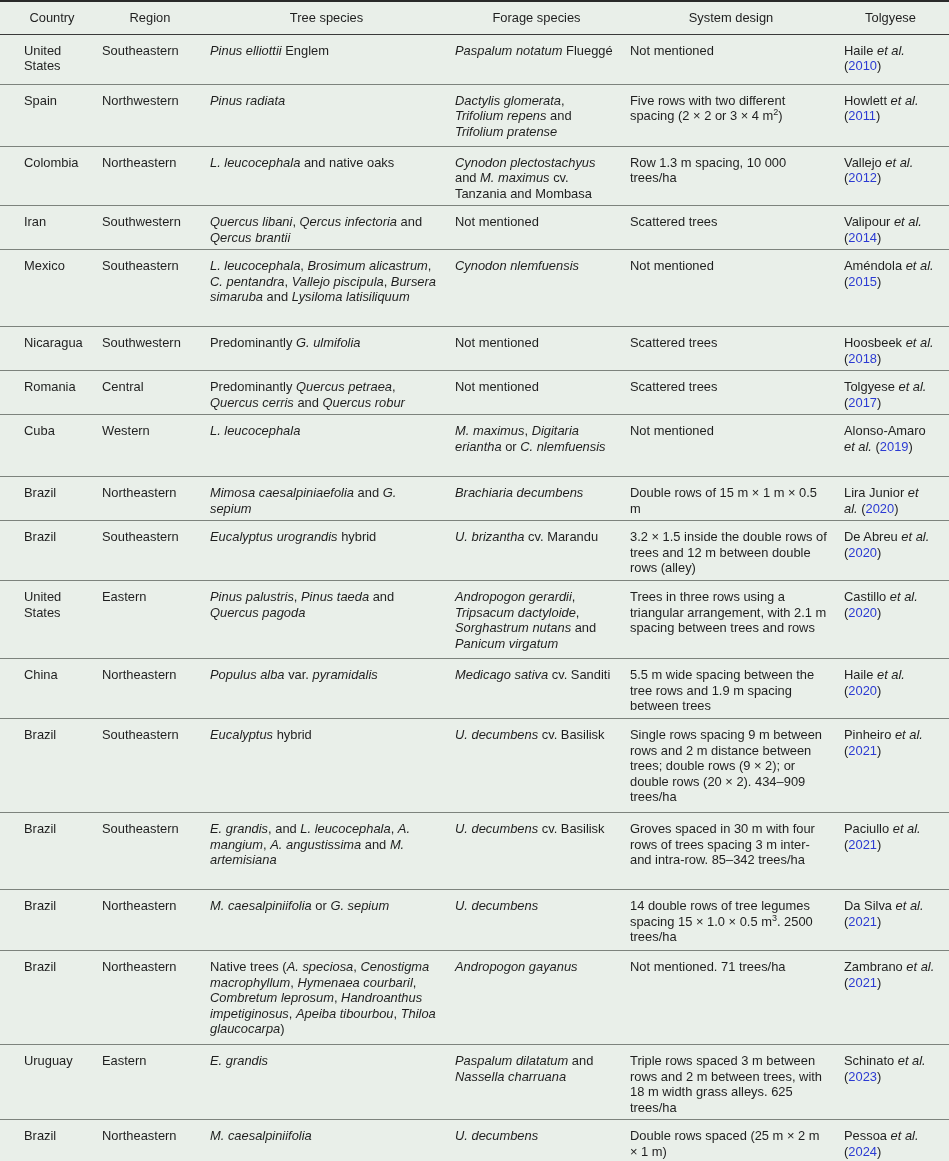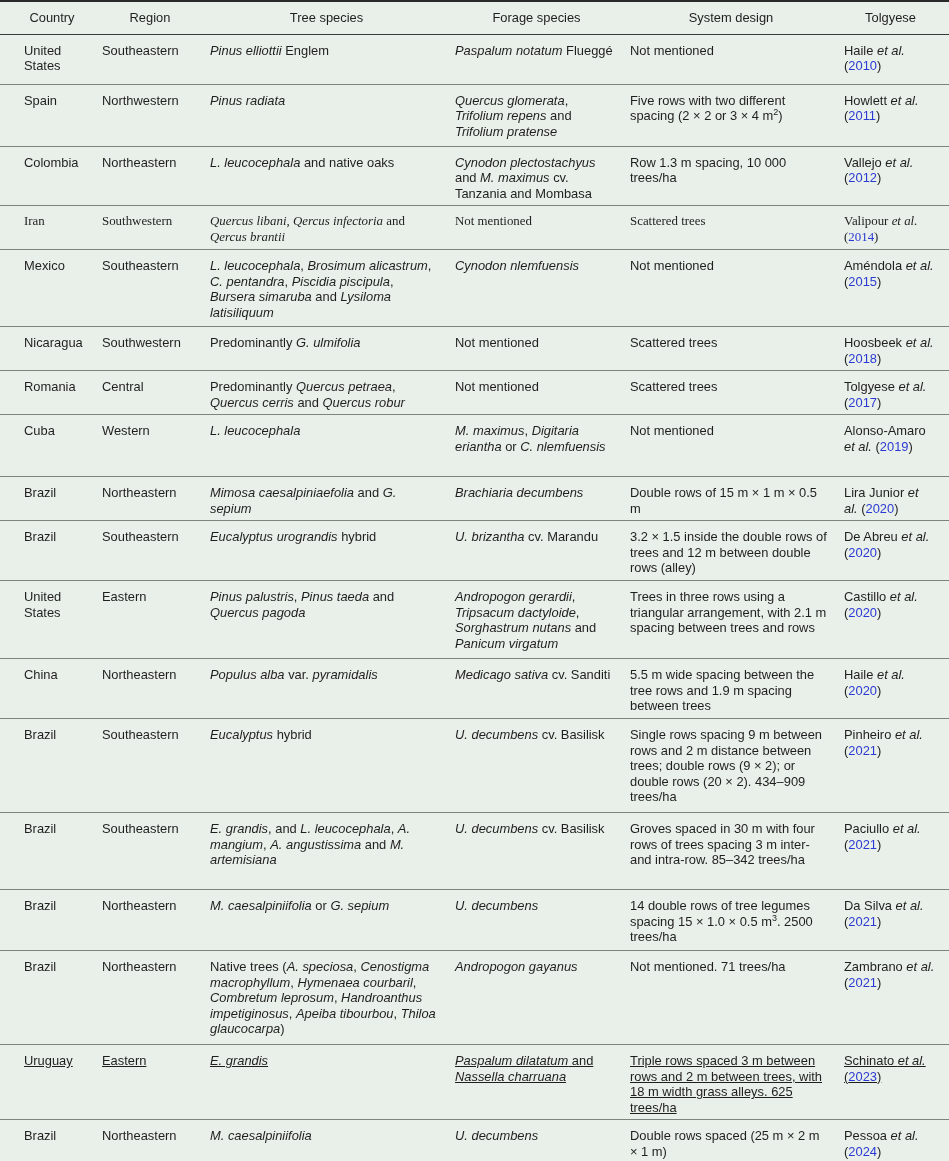--- a/index.html
+++ b/index.html
@@ -84,44 +84,44 @@
           <td><span>Southeastern</span></td>
           <td><span class="it">Pinus elliottii</span><span> Englem</span></td>
           <td><span class="it">Paspalum notatum</span><span> Flueggé</span></td>
           <td><span>Not mentioned</span></td>
           <td><span>Haile </span><span class="it">et al.</span><span> (</span><a href="#" class="ref-year">2010</a><span>)</span></td>
         </tr>
         <tr style="height: 62px;">
           <td><span>Spain</span></td>
           <td><span>Northwestern</span></td>
           <td><span class="it">Pinus radiata</span></td>
-          <td><span class="it">Quercus glomerata</span><span>, </span><span class="it">Trifolium repens</span><span> and </span><span class="it">Trifolium pratense</span></td>
+          <td><span class="it">Dactylis glomerata</span><span>, </span><span class="it">Trifolium repens</span><span> and </span><span class="it">Trifolium pratense</span></td>
           <td><span>Five rows with two different spacing (2 × 2 or 3 × 4 m</span><span class="sup">2</span><span>)</span></td>
           <td><span>Howlett </span><span class="it">et al.</span><span> (</span><a href="#" class="ref-year">2011</a><span>)</span></td>
         </tr>
         <tr style="height: 58px; margin-left: 8px;">
           <td><span>Colombia</span></td>
           <td><span>Northeastern</span></td>
           <td><span class="it">L. leucocephala</span><span> and native oaks</span></td>
           <td><span class="it">Cynodon plectostachyus</span><span> and </span><span class="it">M. maximus</span><span> cv. Tanzania and Mombasa</span></td>
           <td><span>Row 1.3 m spacing, 10 000 trees/ha</span></td>
           <td><span>Vallejo </span><span class="it">et al.</span><span> (</span><a href="#" class="ref-year">2012</a><span>)</span></td>
         </tr>
-        <tr style="height: 44px; font-family: Liberation Serif, serif;">
+        <tr style="height: 44px;">
           <td><span>Iran</span></td>
           <td><span>Southwestern</span></td>
           <td><span class="it">Quercus libani</span><span>, </span><span class="it">Qercus infectoria</span><span> and </span><span class="it">Qercus brantii</span></td>
           <td><span>Not mentioned</span></td>
           <td><span>Scattered trees</span></td>
           <td><span>Valipour </span><span class="it">et al.</span><span> (</span><a href="#" class="ref-year">2014</a><span>)</span></td>
         </tr>
         <tr style="height: 77px;">
           <td><span>Mexico</span></td>
           <td><span>Southeastern</span></td>
-          <td><span class="it">L. leucocephala</span><span>, </span><span class="it">Brosimum alicastrum</span><span>, </span><span class="it">C. pentandra</span><span>, </span><span class="it">Piscidia piscipula</span><span>, </span><span class="it">Bursera simaruba</span><span> and </span><span class="it">Lysiloma latisiliquum</span></td>
+          <td><span class="it">L. leucocephala</span><span>, </span><span class="it">Brosimum alicastrum</span><span>, </span><span class="it">C. pentandra</span><span>, </span><span class="it">Vallejo piscipula</span><span>, </span><span class="it">Bursera simaruba</span><span> and </span><span class="it">Lysiloma latisiliquum</span></td>
           <td><span class="it">Cynodon nlemfuensis</span></td>
           <td><span>Not mentioned</span></td>
           <td><span>Améndola </span><span class="it">et al.</span><span> (</span><a href="#" class="ref-year">2015</a><span>)</span></td>
         </tr>
         <tr style="height: 44px; margin-left: 12px;">
           <td><span>Nicaragua</span></td>
           <td><span>Southwestern</span></td>
           <td><span>Predominantly </span><span class="it">G. ulmifolia</span></td>
           <td><span>Not mentioned</span></td>
           <td><span>Scattered trees</span></td>
@@ -200,21 +200,21 @@
           <td><span>Da Silva </span><span class="it">et al.</span><span> (</span><a href="#" class="ref-year">2021</a><span>)</span></td>
         </tr>
         <tr style="height: 94px;">
           <td><span>Brazil</span></td>
           <td><span>Northeastern</span></td>
           <td><span>Native trees (</span><span class="it">A. speciosa</span><span>, </span><span class="it">Cenostigma macrophyllum</span><span>, </span><span class="it">Hymenaea courbaril</span><span>, </span><span class="it">Combretum leprosum</span><span>, </span><span class="it">Handroanthus impetiginosus</span><span>, </span><span class="it">Apeiba tibourbou</span><span>, </span><span class="it">Thiloa glaucocarpa</span><span>)</span></td>
           <td><span class="it">Andropogon gayanus</span></td>
           <td><span>Not mentioned. 71 trees/ha</span></td>
           <td><span>Zambrano </span><span class="it">et al.</span><span> (</span><a href="#" class="ref-year">2021</a><span>)</span></td>
         </tr>
-        <tr style="height: 65px; text-decoration: underline;">
+        <tr style="height: 65px;">
           <td><span>Uruguay</span></td>
           <td><span>Eastern</span></td>
           <td><span class="it">E. grandis</span></td>
           <td><span class="it">Paspalum dilatatum</span><span> and </span><span class="it">Nassella charruana</span></td>
           <td><span>Triple rows spaced 3 m between rows and 2 m between trees, with 18 m width grass alleys. 625 trees/ha</span></td>
           <td><span>Schinato </span><span class="it">et al.</span><span> (</span><a href="#" class="ref-year">2023</a><span>)</span></td>
         </tr>
         <tr style="height: 40px;">
           <td><span>Brazil</span></td>
           <td><span>Northeastern</span></td>

